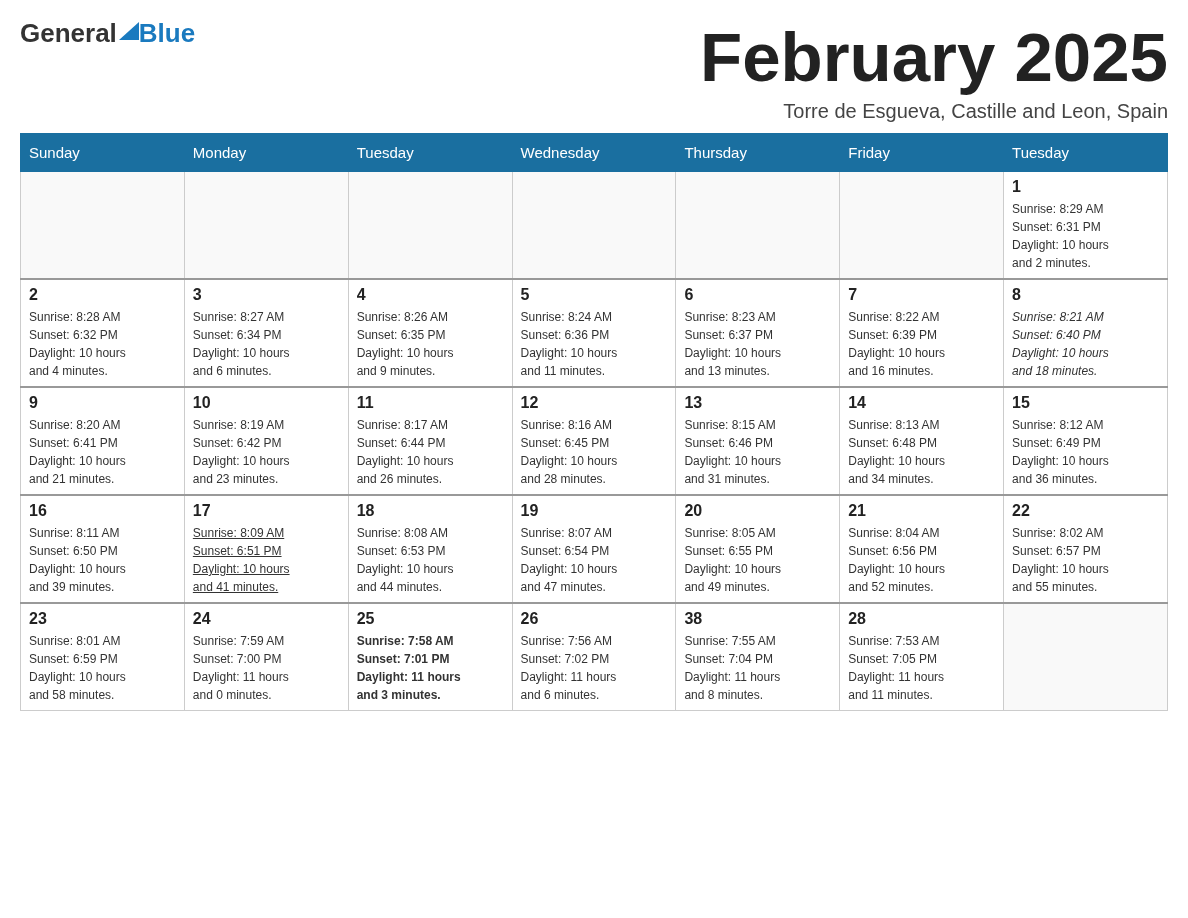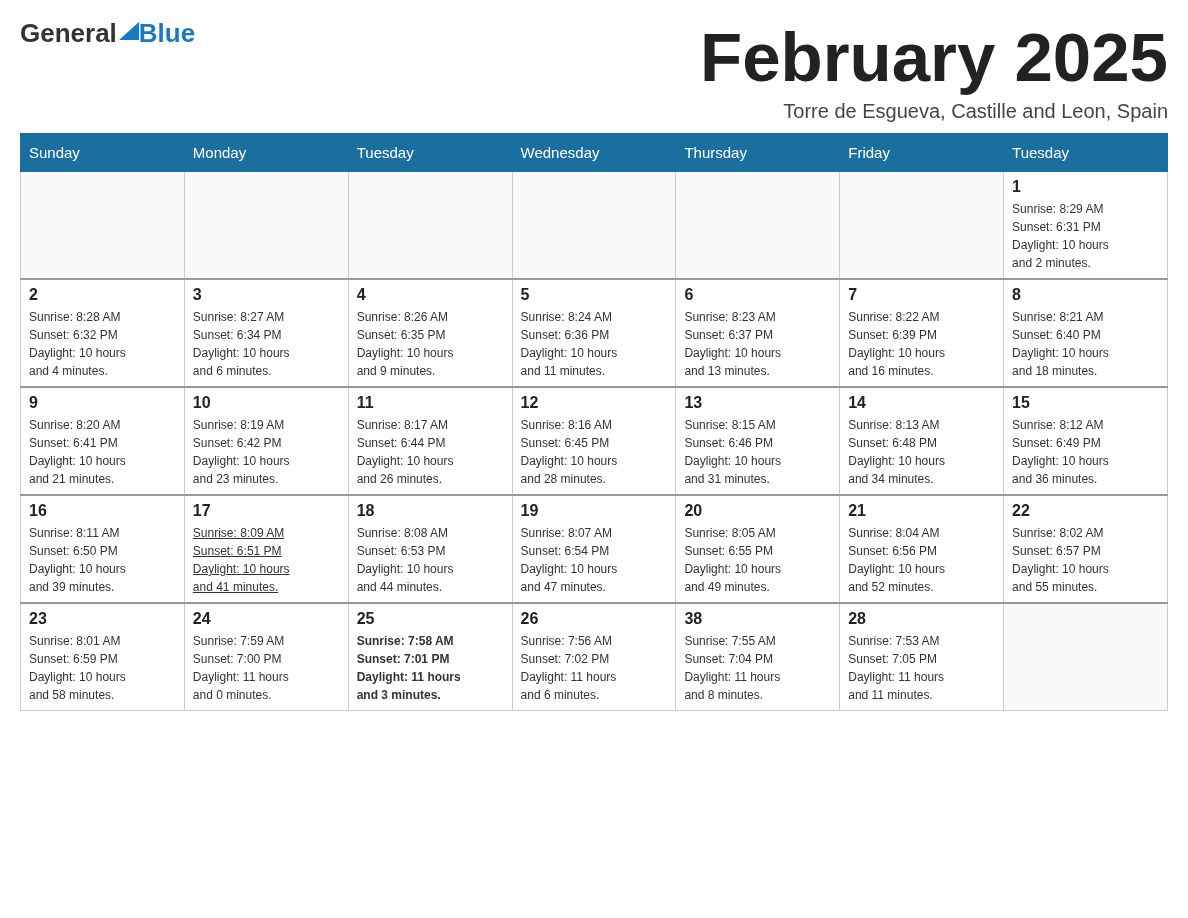--- a/index.html
+++ b/index.html
@@ -181,21 +181,21 @@
         </td>
         <td>
           <div class="day-number">7</div>
           <div class="day-info" style="white-space: pre-line;">Sunrise: 8:22 AM
 Sunset: 6:39 PM
 Daylight: 10 hours
 and 16 minutes.</div>
         </td>
         <td>
           <div class="day-number">8</div>
-          <div class="day-info" style="white-space: pre-line;">Sunrise: 8:21 AM
+          <div class="day-info" style="white-space: pre-line; font-style: italic;">Sunrise: 8:21 AM
 Sunset: 6:40 PM
 Daylight: 10 hours
 and 18 minutes.</div>
         </td>
       </tr>
       <tr>
         <td>
           <div class="day-number">9</div>
           <div class="day-info" style="white-space: pre-line;">Sunrise: 8:20 AM
 Sunset: 6:41 PM

